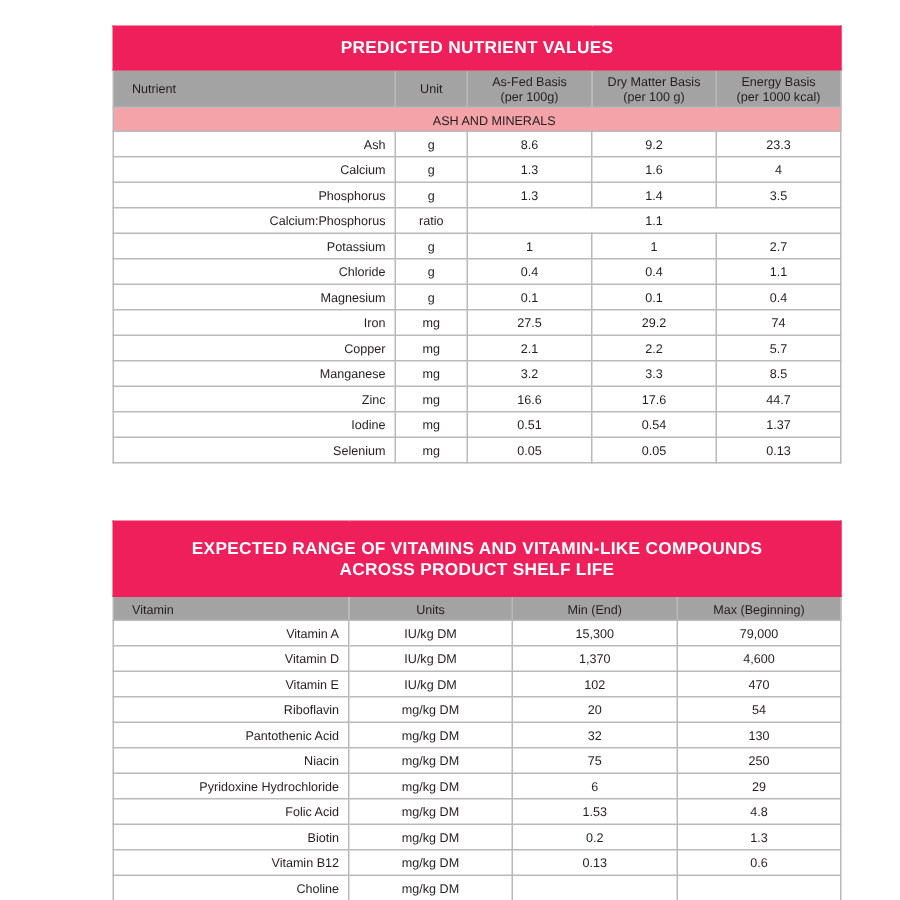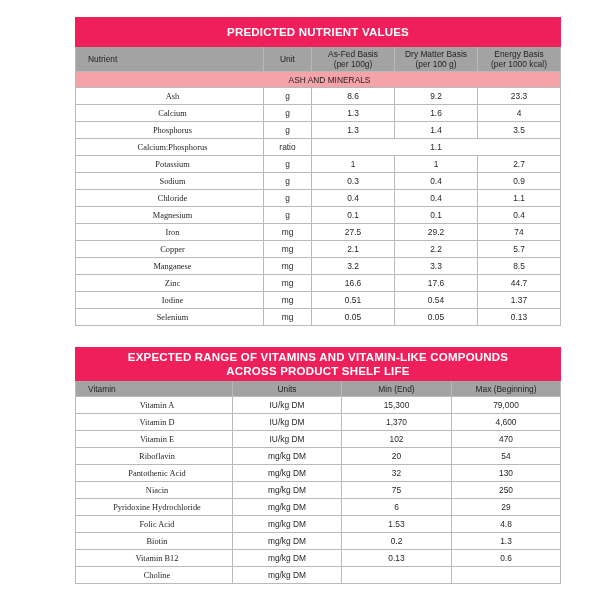--- a/index.html
+++ b/index.html
@@ -10,30 +10,30 @@
   td, th { border: 1px solid #b9b9b9; font-size: 8.4px; height: 17px; padding: 0 6px; font-weight: normal; vertical-align: middle; }
 
   #tbl-nutrients { top: 17px; }
   #tbl-vitamins { top: 347px; }
 
   .title-row th {
     background: #ee1f5a; color: #ffffff; font-weight: bold; font-size: 11.5px;
     text-align: center; border-color: #ee1f5a; letter-spacing: 0.2px;
   }
   #tbl-nutrients .title-row th { height: 29px; }
-  #tbl-vitamins .title-row th { height: 33px; line-height: 14px; }
+  #tbl-vitamins .title-row th { height: 50px; line-height: 14px; }
 
   .head-row th { background: #a3a3a3; color: #231f20; font-size: 8.4px; line-height: 10px; text-align: center; }
   #tbl-nutrients .head-row th { height: 25px; }
   #tbl-vitamins .head-row th { height: 16px; }
   .head-row th.left { text-align: left; padding-left: 12px; }
 
   .section-row td { background: #f4a3a8; text-align: center; height: 16px; padding-left: 29px; }
 
-  td.name { text-align: center; padding-left: 12px; font-family: Liberation Serif, serif; }
+  td.name { text-align: right; padding-left: 12px; }
   td.c { text-align: center; }
 </style>
 </head>
 <body>
 
 <table id="tbl-nutrients">
   <colgroup>
     <col style="width:188px">
       <col style="width:48px">
       <col style="width:83px">
@@ -83,27 +83,20 @@
         <td class="c" colspan="3">1.1</td>
       </tr>
       <tr>
         <td class="name">Potassium</td>
         <td class="c">g</td>
         <td class="c">1</td>
         <td class="c">1</td>
         <td class="c">2.7</td>
       </tr>
       <tr>
-        <td class="name">Sodium</td>
-        <td class="c">g</td>
-        <td class="c">0.3</td>
-        <td class="c">0.4</td>
-        <td class="c">0.9</td>
-      </tr>
-      <tr>
         <td class="name">Chloride</td>
         <td class="c">g</td>
         <td class="c">0.4</td>
         <td class="c">0.4</td>
         <td class="c">1.1</td>
       </tr>
       <tr>
         <td class="name">Magnesium</td>
         <td class="c">g</td>
         <td class="c">0.1</td>

